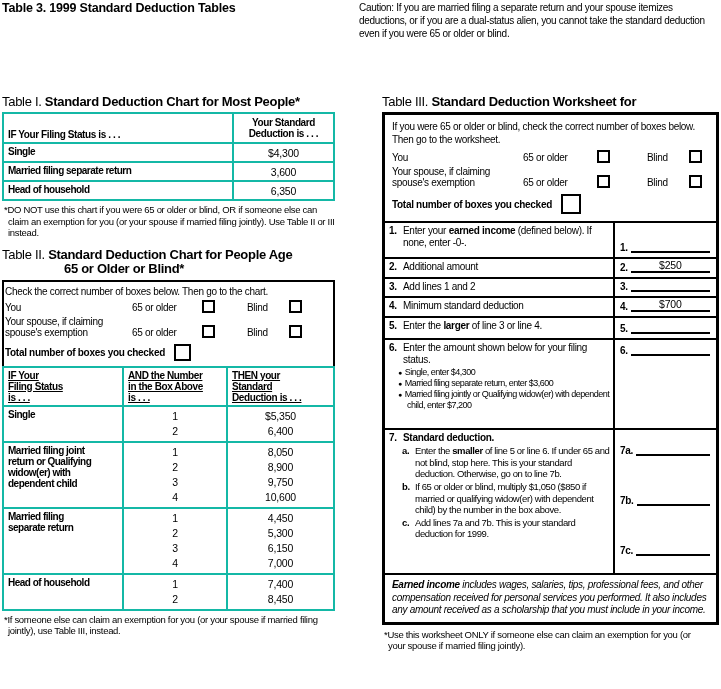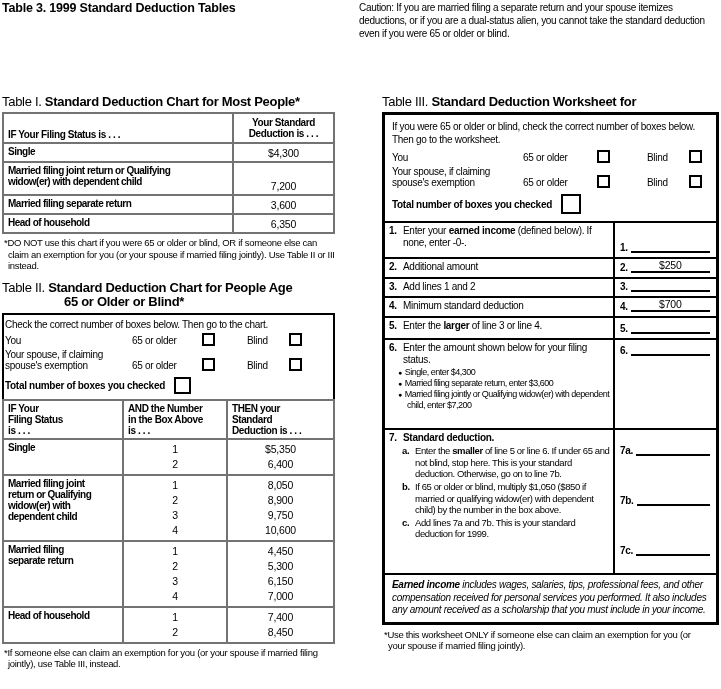--- a/index.html
+++ b/index.html
@@ -16,21 +16,21 @@
   .rightcol { position:absolute; left:361px; top:95px; width:341px;padding-left:21px; }
 
   
   .tbl-title { font-size:13px; letter-spacing:-0.3px; line-height:1.1; margin-bottom:3px; }
   .tbl-title .lbl { font-weight:normal; }
   .tbl-title .ttl { font-weight:bold; }
   .tbl-title .ttl2 { font-weight:bold; display:block; padding-left:62px; }
 
   
   table { border-collapse:collapse; width:100%; }
-  td,th { border:2px solid #737373; font-size:10px; letter-spacing:-0.4px; padding:2px 4px; text-align:left; vertical-align:top; }
+  td,th { border:2px solid #14b8a6; font-size:10px; letter-spacing:-0.4px; padding:2px 4px; text-align:left; vertical-align:top; }
   th { font-weight:bold; vertical-align:bottom; }
   .pre { white-space:pre-line; }
 
   
   .t1 .c1 { width:230px; }
   .t1 th.c2, .t1 td.amt { text-align:center; }
   .t1 td.amt { vertical-align:bottom; font-weight:normal; font-size:10.5px; letter-spacing:-0.2px;border-radius:6px; }
   .t1 td.status { font-weight:bold; letter-spacing:-0.5px; }
   .t1 tr.hd th { height:30px; }
   .t1 tr.r1 td { height:19px; }
@@ -54,21 +54,21 @@
   .cb.total20 { width:20px; height:20px; }
 
   
   .t2 { margin-top:-2px; }
   .t2 th { vertical-align:top; }
   .t2 .c1 { width:120px; }
   .t2 .c2 { width:104px; }
   .t2 td.status { font-weight:bold; letter-spacing:-0.5px; }
   .t2 .cnum, .t2 .camt { text-align:center; font-weight:normal; font-size:10.5px; letter-spacing:-0.2px; }
   .t2 .cnum div, .t2 .camt div { line-height:15px; }
-  .t2 tr.hd th { height:36px; }
+  .t2 tr.hd th { height:36px;text-decoration:underline; }
   .t2 tr.r1 td { height:33px; }
   .t2 tr.r2 td, .t2 tr.r3 td { height:63px; }
   .t2 tr.r4 td { height:33px; }
 
   
   .t3box { border:3px solid #000; width:337px; }
   .t3cb { padding:5px 7px 7px 7px; font-size:10px; letter-spacing:-0.3px; border-bottom:2px solid #000; }
   .t3cb .intro { line-height:1.3; margin-bottom:4px; }
   .t3cb .cbrow .cl1 { width:131px; }
   .t3cb .cbrow .cl2 { width:74px; }
@@ -125,25 +125,20 @@
       <tbody>
           <tr class="hd">
         <th class="c1">IF Your Filing Status is . . .</th>
         <th class="c2 pre">Your Standard
 Deduction is . . .</th>
       </tr>
       <tr class="r1">
         <td class="status">Single</td>
         <td class="amt">$4,300</td>
       </tr>
-      <tr class="r2">
-        <td class="status pre">Married filing joint return or Qualifying
-widow(er) with dependent child</td>
-        <td class="amt">7,200</td>
-      </tr>
       <tr class="r3">
         <td class="status">Married filing separate return</td>
         <td class="amt">3,600</td>
       </tr>
       <tr class="r4">
         <td class="status">Head of household</td>
         <td class="amt">6,350</td>
       </tr>
     </tbody>
       </table>

